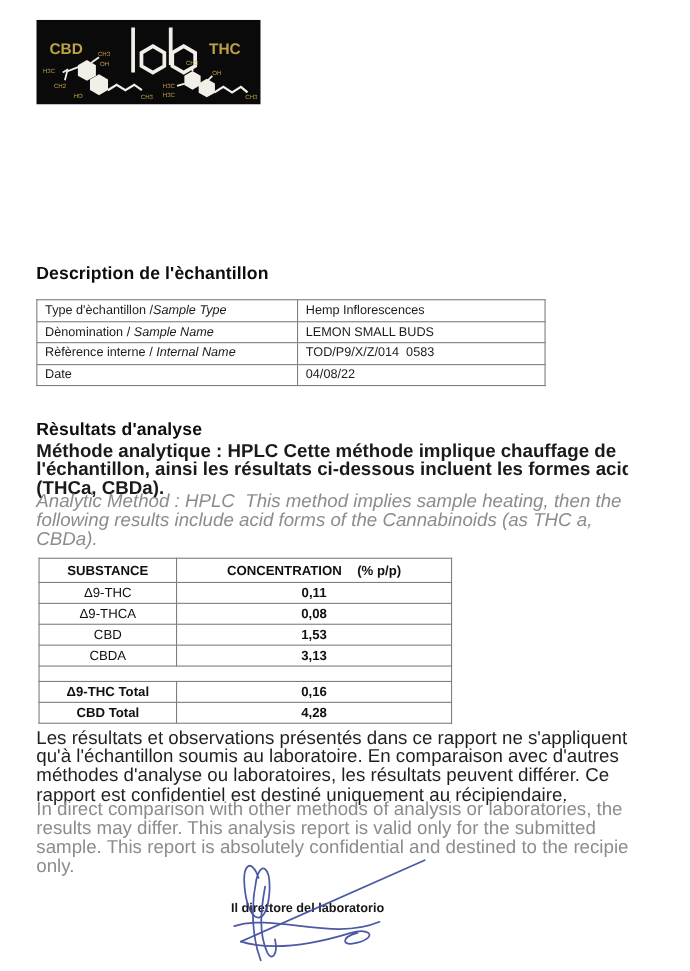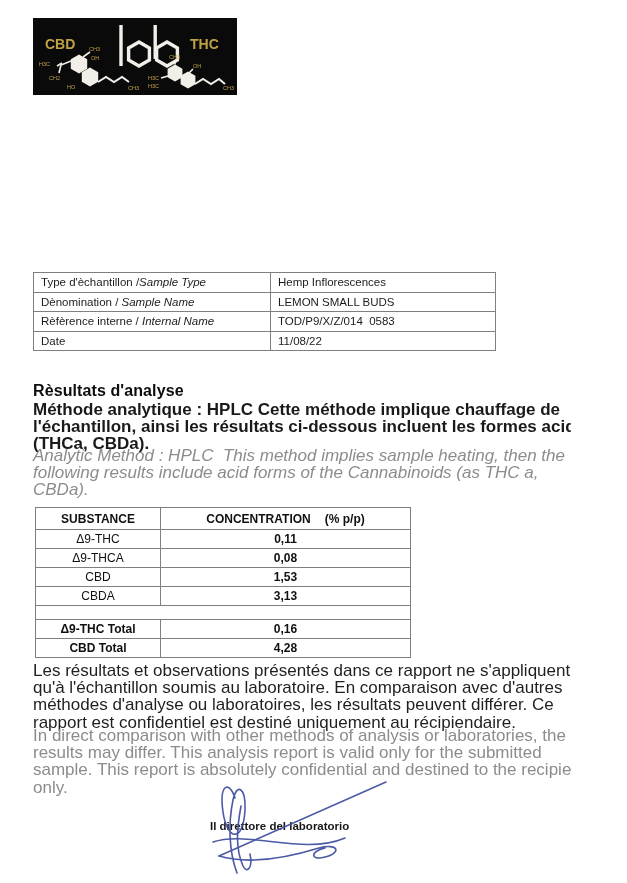--- a/index.html
+++ b/index.html
@@ -101,20 +101,21 @@
         <line x1="135" y1="58" x2="128" y2="60" stroke="#f2efe9" stroke-width="1.6"></line>
         <text x="136" y="41" font-size="5.5" fill="#c0a246">CH3</text>
         <text x="160" y="50" font-size="5.5" fill="#c0a246">OH</text>
         <text x="115" y="62" font-size="5.5" fill="#c0a246">H3C</text>
         <text x="115" y="70" font-size="5.5" fill="#c0a246">H3C</text>
         <text x="190" y="72" font-size="5.5" fill="#c0a246">CH3</text>
       </g>
     </svg>
   </div>
 
+  <div class="sec-title t1">Description de l'èchantillon</div>
 
   <table class="info-table">
     <colgroup>
         <col class="c1">
         <col class="c2">
       </colgroup>
     <tbody>
         <tr>
       <td><span>Type d'èchantillon /</span><span class="lbl-en">Sample Type</span></td>
       <td>Hemp Inflorescences</td>
@@ -122,21 +123,21 @@
     <tr>
       <td><span>Dènomination / </span><span class="lbl-en">Sample Name</span></td>
       <td>LEMON SMALL BUDS</td>
     </tr>
     <tr>
       <td><span>Rèfèrence interne / </span><span class="lbl-en">Internal Name</span></td>
       <td>TOD/P9/X/Z/014  0583</td>
     </tr>
     <tr>
       <td><span>Date</span><span class="lbl-en"></span></td>
-      <td>11/08/22</td>
+      <td>04/08/22</td>
     </tr>
   </tbody>
     </table>
 
   <div class="sec-title t2">Rèsultats d'analyse</div>
 
   <p class="para method-fr">Méthode analytique : HPLC Cette méthode implique chauffage de l'échantillon, ainsi les résultats ci-dessous incluent les formes acides (THCa, CBDa).</p>
   <p class="para method-en">Analytic Method : HPLC  This method implies sample heating, then the following results include acid forms of the Cannabinoids (as THC a, CBDa).</p>
 
   <table class="res-table">

